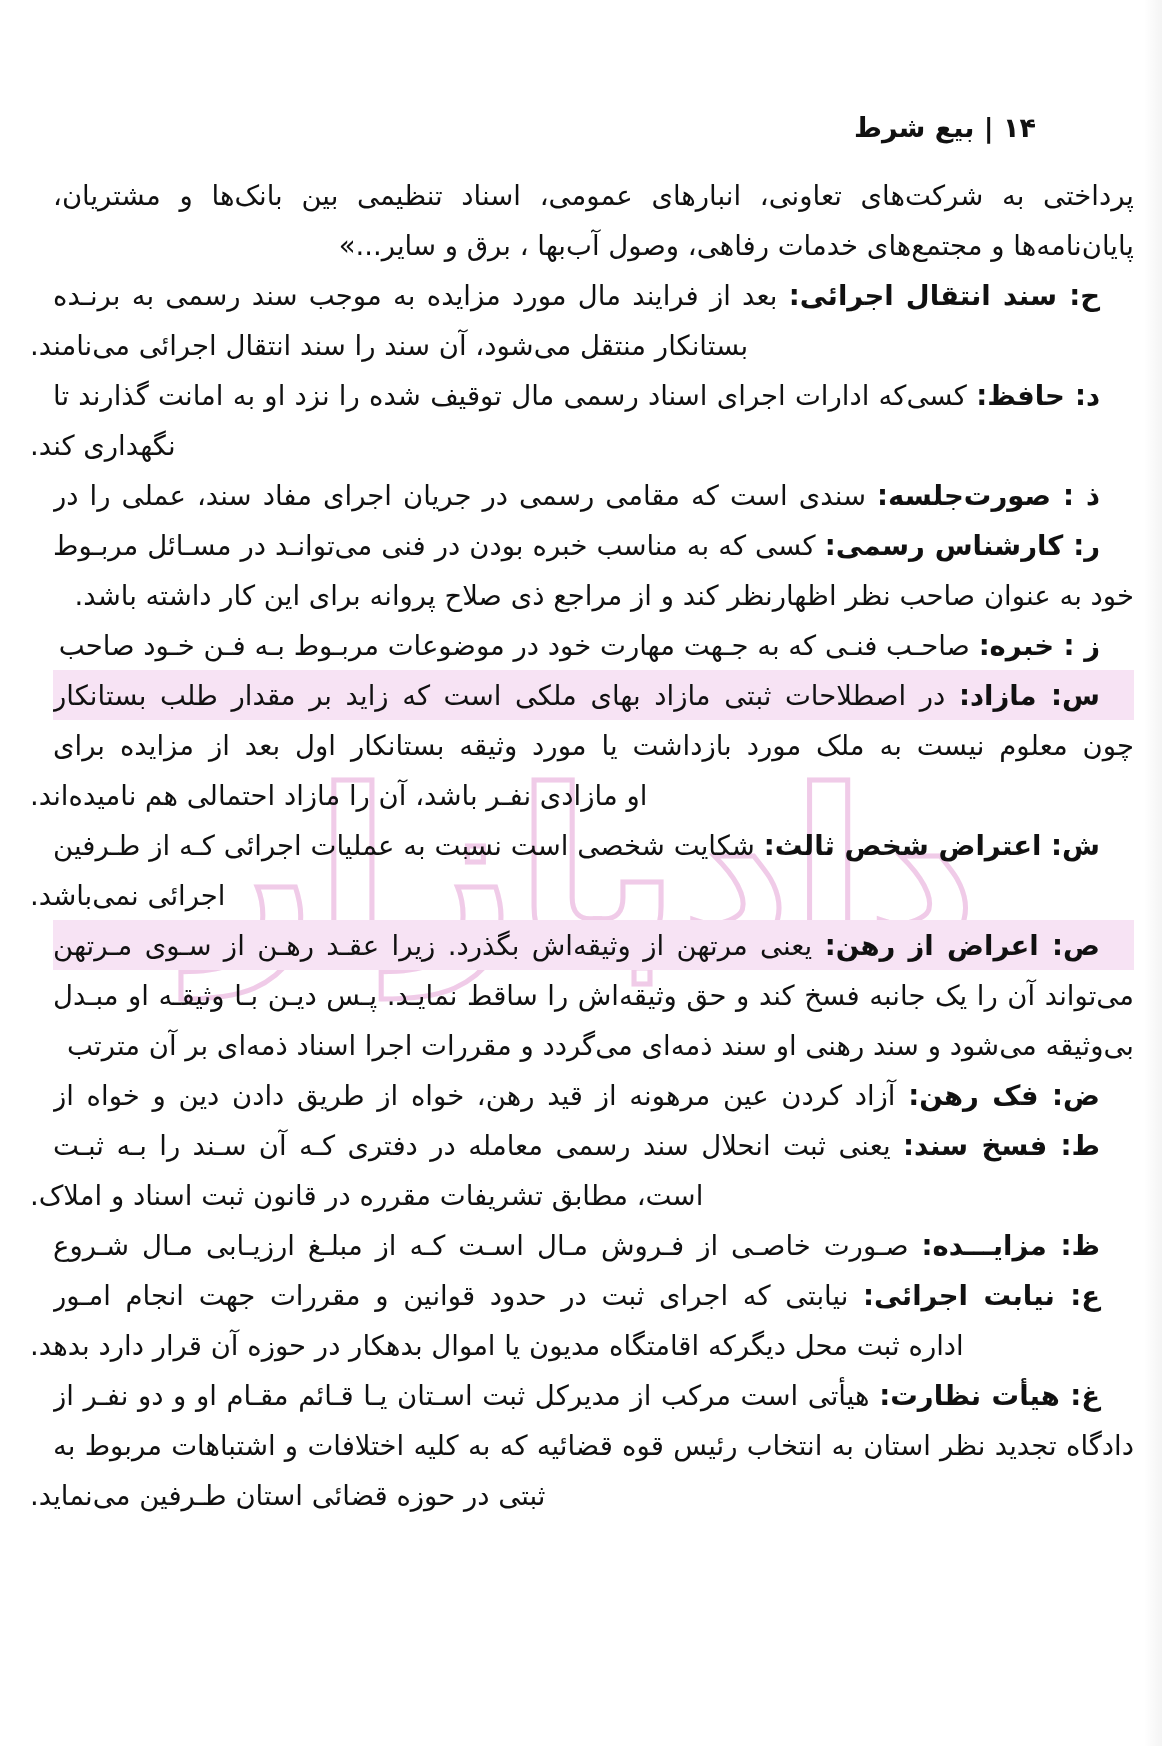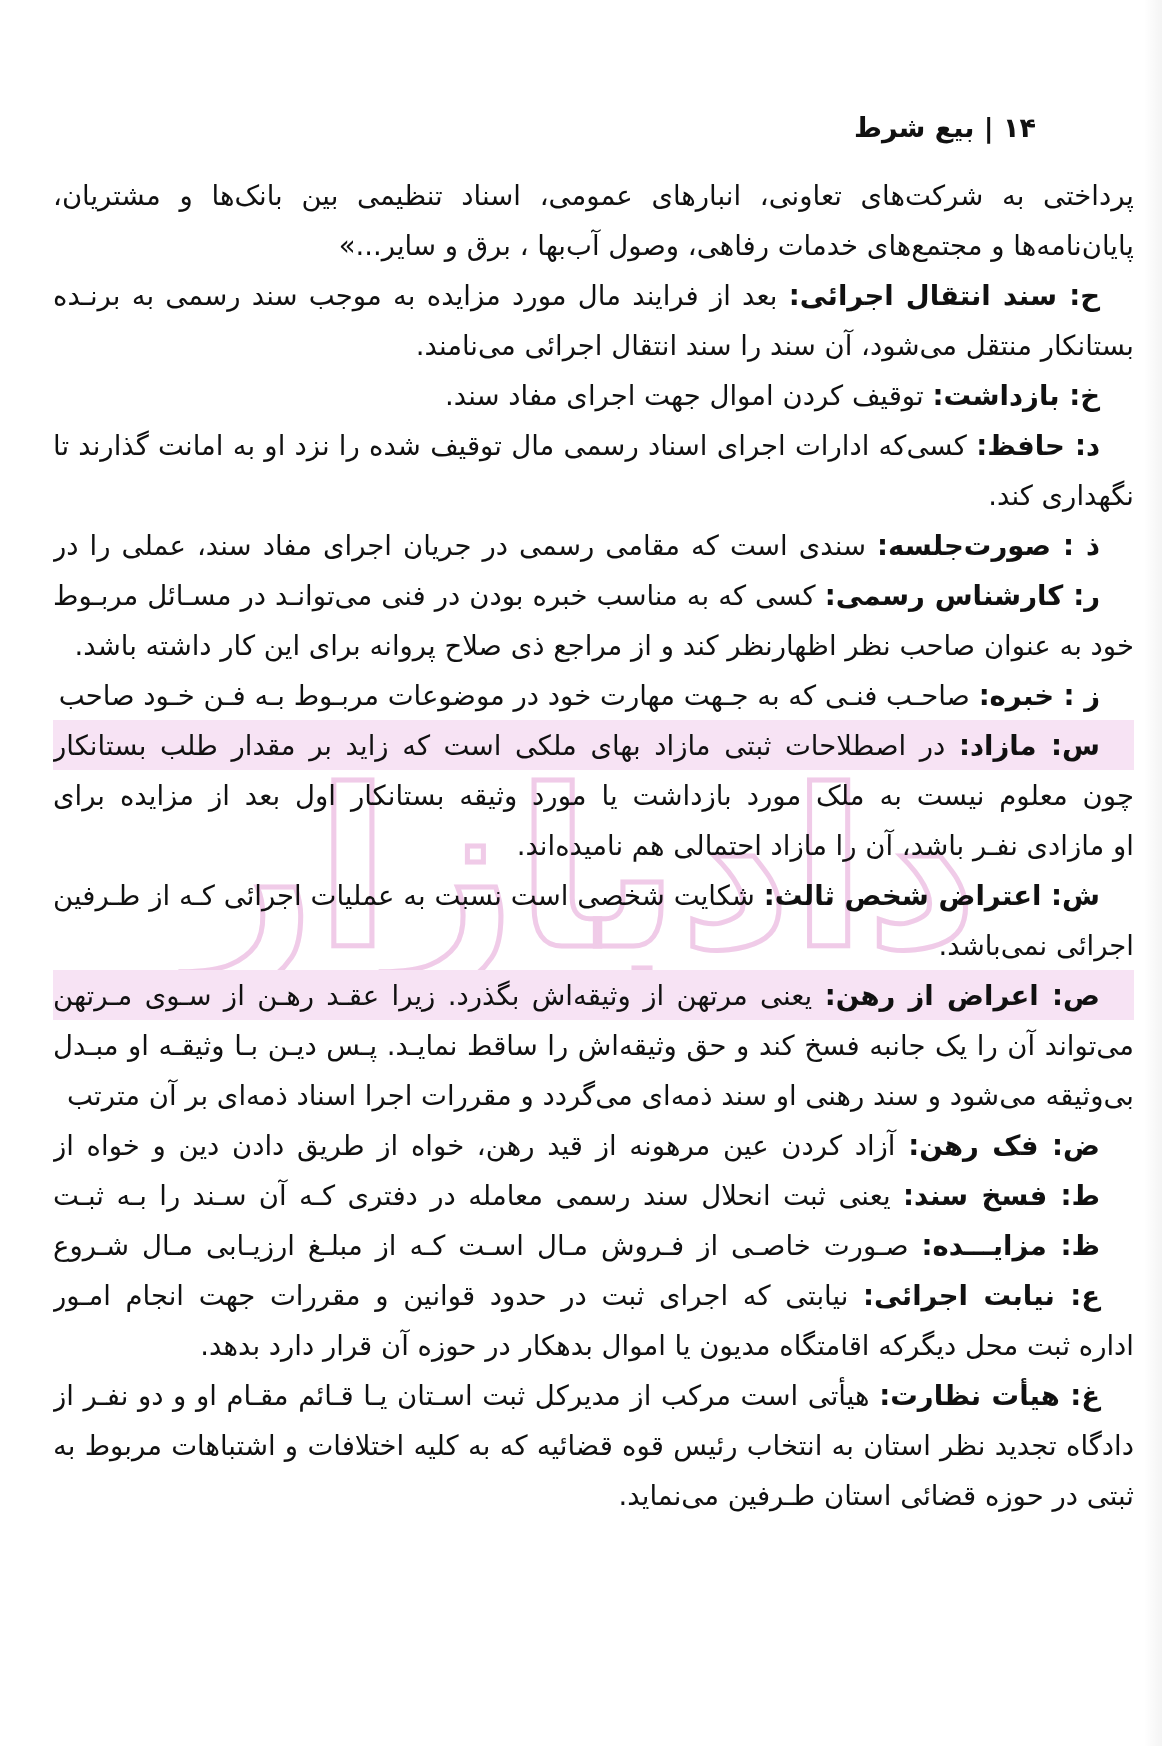--- a/index.html
+++ b/index.html
@@ -24,21 +24,21 @@
     font-size:218px;font-weight:bold;line-height:1;letter-spacing:2px;
     color:transparent;-webkit-text-stroke:5px var(--wm-stroke,#f0cbe8);
   }
   
   #text-block{
     position:absolute;top:170px;left:30px;width:1104px;z-index:1;direction:rtl;
     font-size:27.5px;
   }
   .line{height:50px;line-height:50px;overflow:hidden;}
   .line.justify{text-align:justify;text-align-last:justify;margin-left:23px;}
-  .line.center{text-align:right;}
+  .line.center{text-align:left;}
   .line.right{text-align:right;}
   .line.left{text-align:left;}
   .line.indent{padding-right:34px;}
   .line.highlight{background:var(--wm-hl,#f7e3f4);}
   .line b{font-weight:bold;}
   .scan-edge{
     position:absolute;top:0;right:0;width:18px;height:100%;z-index:3;
     background:linear-gradient(to left,rgba(0,0,0,0.045),rgba(0,0,0,0));
   }
 </style>
@@ -57,37 +57,37 @@
     </svg>
   </div>
   <div class="wm-word">دادبازار</div>
 </div>
 
 <div id="text-block">
     <div class="line justify"><span>پرداختی به شرکت‌های تعاونی، انبارهای عمومی، اسناد تنظیمی بین بانک‌ها و مشتریان، غرفه‌های</span></div>
     <div class="line right"><span>پایان‌نامه‌ها و مجتمع‌های خدمات رفاهی، وصول آب‌بها ، برق و سایر...»</span></div>
     <div class="line justify indent"><b>ح: سند انتقال اجرائی:</b> <span>بعد از فرایند مال مورد مزایده به موجب سند رسمی به برنـده مزایـده یـا</span></div>
     <div class="line center"><span>بستانکار منتقل می‌شود، آن سند را سند انتقال اجرائی می‌نامند.</span></div>
-    <div class="line right indent"><b>خ: بازداشت:</b> <span>توقیف کردن اموال جهت اجرای مفاد سند.</span></div>
     <div class="line justify indent"><b>د: حافظ:</b> <span>کسی‌که ادارات اجرای اسناد رسمی مال توقیف شده را نزد او به امانت گذارند تا حفـظ و</span></div>
     <div class="line center"><span>نگهداری کند.</span></div>
     <div class="line justify indent"><b>ذ : صورت‌جلسه:</b> <span>سندی است که مقامی رسمی در جریان اجرای مفاد سند، عملی را در آن ثبت می‌کند.</span></div>
     <div class="line justify indent"><b>ر: کارشناس رسمی:</b> <span>کسی که به مناسب خبره بودن در فنی می‌توانـد در مسـائل مربـوط بـه فـن</span></div>
     <div class="line right"><span>خود به عنوان صاحب نظر اظهارنظر کند و از مراجع ذی صلاح پروانه برای این کار داشته باشد.</span></div>
     <div class="line right indent"><b>ز : خبره:</b> <span>صاحـب فنـی که به جـهت مهارت خود در موضوعات مربـوط بـه فـن خـود صاحب نظر  باشد.</span></div>
     <div class="line justify indent highlight"><b>س: مازاد:</b> <span>در اصطلاحات ثبتی مازاد بهای ملکی است که زاید بر مقدار طلب بستانکار مقدم باشد و</span></div>
     <div class="line justify"><span>چون معلوم نیست به ملک مورد بازداشت یا مورد وثیقه بستانکار اول بعد از مزایده برای پرداخت طلـب</span></div>
     <div class="line center"><span>او مازادی نفـر باشد، آن را مازاد احتمالی هم نامیده‌اند.</span></div>
     <div class="line justify indent"><b>ش: اعتراض شخص ثالث:</b> <span>شکایت شخصی است نسبت به عملیات اجرائی کـه از طـرفین پرونـده</span></div>
     <div class="line center"><span>اجرائی نمی‌باشد.</span></div>
     <div class="line justify indent highlight"><b>ص: اعراض از رهن:</b> <span>یعنی مرتهن از وثیقه‌اش بگذرد. زیرا عقـد رهـن از سـوی مـرتهن جـائز اسـت و او</span></div>
     <div class="line justify"><span>می‌تواند آن را یک جانبه فسخ کند و حق وثیقه‌اش را ساقط نمایـد. پـس دیـن بـا وثیقـه او مبـدل بـه دیـن</span></div>
     <div class="line right"><span>بی‌وثیقه می‌شود و سند رهنی او سند ذمه‌ای می‌گردد و مقررات اجرا اسناد ذمه‌ای بر آن مترتب می‌شود.</span></div>
     <div class="line justify indent"><b>ض:  فک رهن:</b> <span>آزاد کردن عین مرهونه از قید رهن، خواه از طریق دادن دین و خواه از طریق ابراء دائن.</span></div>
     <div class="line justify indent"><b>ط: فسخ سند:</b> <span>یعنی ثبت انحلال سند رسمی معامله در دفتری کـه آن سـند را بـه ثبـت رسـانده</span></div>
+    <div class="line left"><span>است، مطابق تشریفات مقرره در قانون ثبت اسناد و املاک.</span></div>
     <div class="line justify indent"><b>ظ: مزایـــده:</b> <span>صـورت خاصـی از فـروش مـال اسـت کـه از مبلـغ ارزیـابی مـال شـروع شـده و بـه</span></div>
     <div class="line justify indent"><b>ع: نیابت اجرائی:</b> <span>نیابتی که اجرای ثبت در حدود قوانین و  مقررات جهت انجام امـور اجرائـی بـه</span></div>
     <div class="line center"><span>اداره ثبت محل دیگرکه  اقامتگاه مدیون یا اموال بدهکار در حوزه آن قرار دارد بدهد.</span></div>
     <div class="line justify indent"><b>غ: هیأت نظارت:</b> <span>هیأتی است مرکب از مدیرکل ثبت اسـتان یـا قـائم مقـام او و دو نفـر از قضـات</span></div>
     <div class="line justify"><span>دادگاه تجدید نظر استان به انتخاب رئیس قوه قضائیه که به کلیه اختلافات و اشتباهات مربوط به امـور</span></div>
     <div class="line center"><span>ثبتی در حوزه قضائی استان طـرفین می‌نماید.</span></div>
   </div>
 
 <div class="scan-edge"></div>
 

